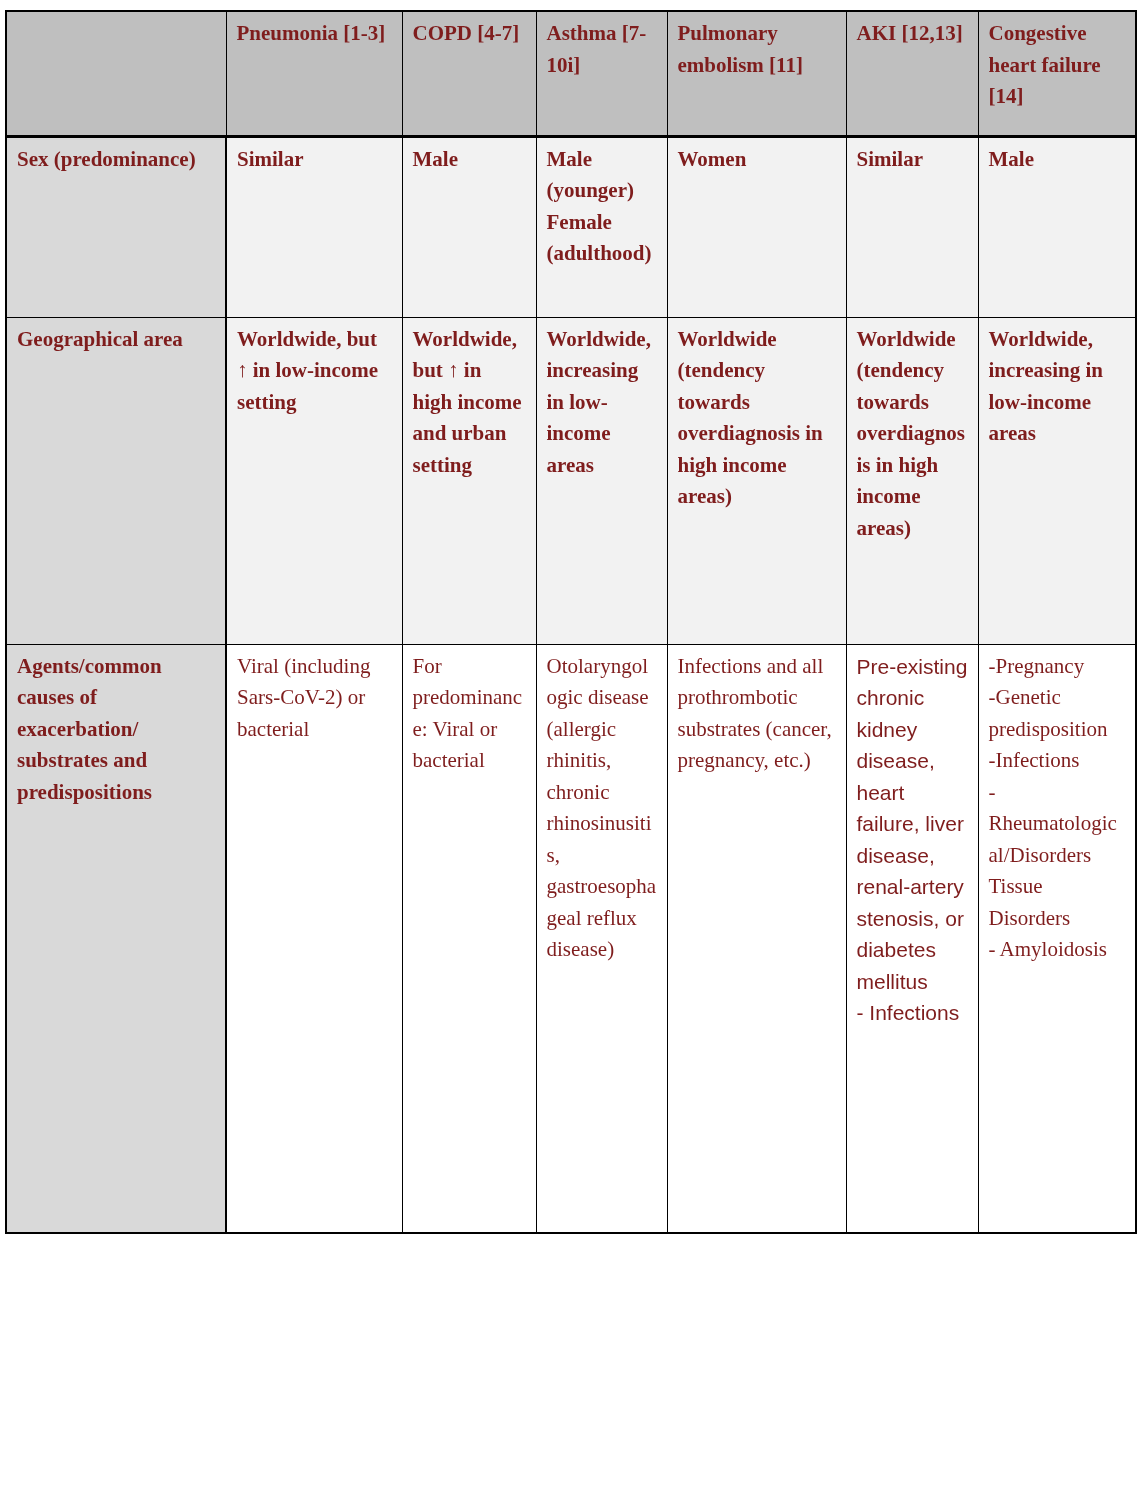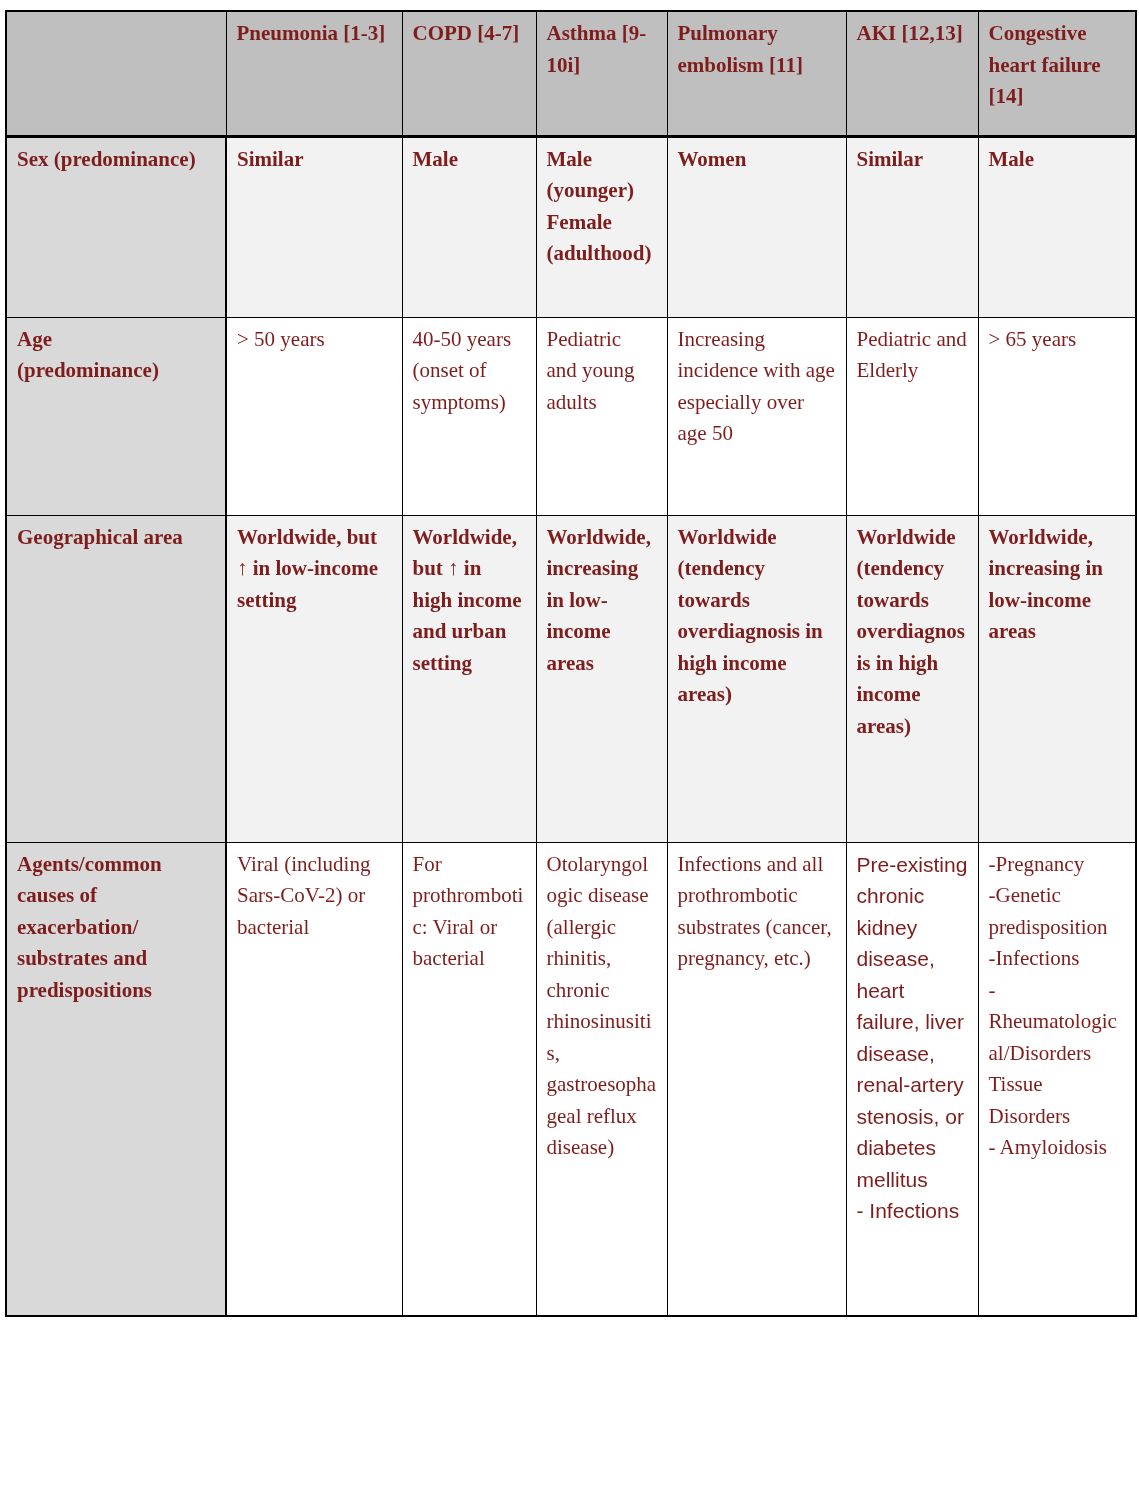--- a/index.html
+++ b/index.html
@@ -54,81 +54,71 @@
     border-right:2.5px solid var(--border);
   }
   tbody td{background:var(--row-bg);}
   tbody tr.shade td{background:var(--alt-bg);font-weight:bold;}
   td.sans{font-family:"Liberation Sans","DejaVu Sans",sans-serif;}
   tr.rh{height:125px;}
   tr.r0{height:133px;}
   tr.r1{height:181px;}
   tr.r2{height:198px;}
   tr.r3{height:327px;margin-left:20px;}
-  tr.r4{height:474px;}
+  tr.r4{height:589px;}
 </style>
 </head>
 <body>
 
 <div class="page">
   <table class="cmp">
     <colgroup>
       <col class="c0">
         <col class="c1">
         <col class="c2">
         <col class="c3">
         <col class="c4">
         <col class="c5">
         <col class="c6">
     </colgroup>
     <thead>
       <tr class="rh">
         <th class="lbl"></th>
         <th>Pneumonia [1-3]</th>
         <th>COPD [4-7]</th>
-        <th>Asthma [9-10i]</th>
+        <th>Asthma [7-10i]</th>
         <th>Pulmonary embolism [11]</th>
         <th>AKI [12,13]</th>
         <th>Congestive heart failure [14]</th>
       </tr>
     </thead>
     <tbody>
       <tr class="r1 shade">
         <th class="lbl">Sex (predominance)</th>
         <td>Similar</td>
         <td>Male</td>
         <td>Male (younger)
 Female (adulthood)</td>
         <td>Women</td>
         <td>Similar</td>
         <td>Male</td>
       </tr>
-      <tr class="r2">
-        <th class="lbl">Age
-(predominance)</th>
-        <td>&gt; 50 years</td>
-        <td>40-50 years (onset of symptoms)</td>
-        <td>Pediatric and young adults</td>
-        <td>Increasing incidence with age especially over age 50</td>
-        <td>Pediatric and Elderly</td>
-        <td>&gt; 65 years</td>
-      </tr>
       <tr class="r3 shade">
         <th class="lbl">Geographical area</th>
         <td>Worldwide, but ↑ in low-income setting</td>
         <td>Worldwide, but ↑ in high income and urban setting</td>
         <td>Worldwide, increasing in low-income areas</td>
         <td>Worldwide (tendency towards overdiagnosis in high income areas)</td>
         <td>Worldwide (tendency towards overdiagnosis in high income areas)</td>
         <td>Worldwide, increasing in low-income areas</td>
       </tr>
       <tr class="r4">
         <th class="lbl">Agents/common causes of exacerbation/ substrates and predispositions</th>
         <td>Viral (including Sars-CoV-2) or bacterial</td>
-        <td>For prothrombotic: Viral or bacterial</td>
+        <td>For predominance: Viral or bacterial</td>
         <td>Otolaryngologic disease (allergic rhinitis, chronic rhinosinusitis, gastroesophageal reflux disease)</td>
         <td>Infections and all prothrombotic substrates (cancer, pregnancy, etc.)</td>
         <td class="sans">Pre-existing chronic kidney disease, heart failure, liver disease, renal-artery stenosis, or diabetes mellitus
 - Infections</td>
         <td>-Pregnancy
 -Genetic predisposition
 -Infections
 - Rheumatological/Disorders Tissue Disorders
 - Amyloidosis</td>
       </tr>

